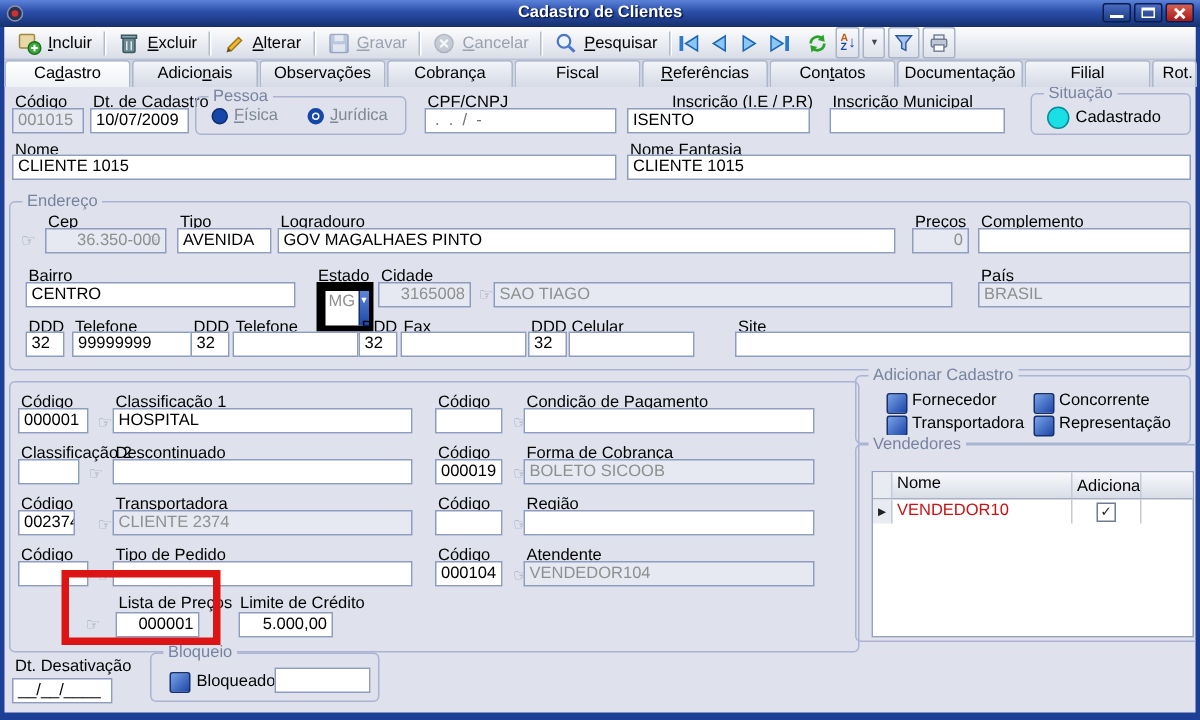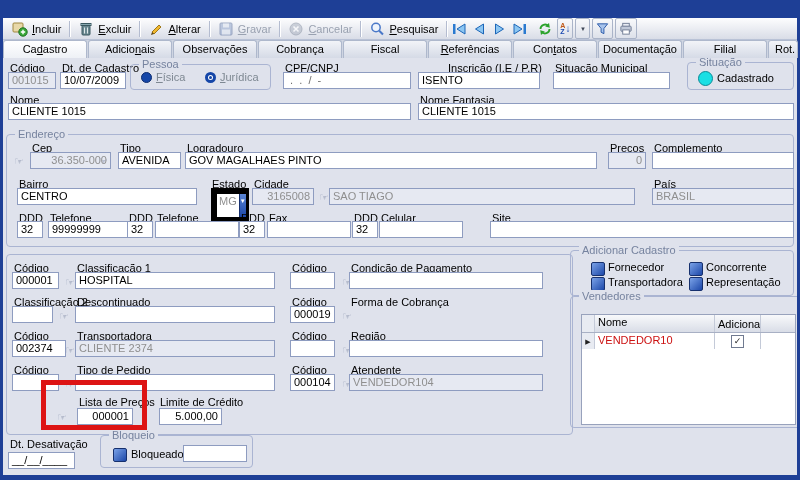--- a/index.html
+++ b/index.html
@@ -70,20 +70,41 @@
   .vend{color:#cc1111}
   
   .hl{position:absolute;border:5px solid #dd1414;box-sizing:border-box;pointer-events:none;z-index:99}
   u{text-decoration:underline}
 </style>
 </head>
 <body>
 
 <div class="window">
 
+  <div class="titlebar">
+    <span class="wicon">
+      <svg width="12" height="12">
+          <circle cx="6" cy="6" r="5" fill="#2a3050" stroke="#8890b0"></circle>
+          <circle cx="6" cy="6" r="2.2" fill="#d03030"></circle>
+        </svg>
+    </span>
+    <span class="wtitle">Cadastro de Clientes</span>
+    <span class="wbtns">
+      <span class="wbtn">
+          <i class="g-min"></i>
+        </span>
+      <span class="wbtn">
+          <i class="g-max"></i>
+        </span>
+      <span class="wbtn close">
+          <i class="g-x1"></i>
+          <i class="g-x2"></i>
+        </span>
+    </span>
+  </div>
 
   <div class="client">
 
     <div class="toolbar">
       <span class="tbtn">
         <svg width="16" height="16" viewBox="0 0 16 16">
             <rect x="1" y="2" width="10" height="9" rx="1" fill="#e8d8a8" stroke="#a08840"></rect>
             <circle cx="11" cy="11" r="4.2" fill="#38a838" stroke="#1e7020"></circle>
             <path d="M11 8.8v4.4M8.8 11h4.4" stroke="#fff" stroke-width="1.4"></path>
           </svg>
@@ -214,21 +235,21 @@
         <span class="radio sel" style="left:74px;top:7px">
             <i></i>
           </span>
         <span class="lbl dim" style="left:89px;top:6px"><u>J</u>urídica</span>
       </div>
 
       <span class="lbl" style="left:282px;top:4px">CPF/CNPJ</span>
       <div class="fld" style="left:280px;top:14px;width:128px;color:#707070"> .  .  /  -</div>
       <span class="lbl" style="left:445px;top:4px">Inscrição (I.E / P.R)</span>
       <div class="fld" style="left:415px;top:14px;width:122px">ISENTO</div>
-      <span class="lbl" style="left:552px;top:4px">Situação Municipal</span>
+      <span class="lbl" style="left:552px;top:4px">Inscrição Municipal</span>
       <div class="fld" style="left:550px;top:14px;width:117px"></div>
 
       <div class="grp" style="left:684px;top:4px;width:107px;height:28px">
         <span class="grp-t">Situação</span>
         <span class="circ" style="left:10px;top:8px"></span>
         <span class="lbl" style="left:29px;top:9px">Cadastrado</span>
       </div>
 
       <span class="lbl ul" style="left:7px;top:36px">Nome</span>
       <div class="fld" style="left:5px;top:45px;width:403px">CLIENTE 1015</div>
@@ -292,21 +313,21 @@
       <span class="lbl ul" style="left:74px;top:204px">Classificação 1</span>
       <div class="fld" style="left:72px;top:214px;width:200px">HOSPITAL</div>
 
       <span class="lbl" style="left:11px;top:238px">Classificação 2</span>
       <div class="fld" style="left:9px;top:248px;width:41px"></div>
       <span class="lookup" style="left:53px;top:251px">☞</span>
       <span class="lbl" style="left:74px;top:238px">Descontinuado</span>
       <div class="fld" style="left:72px;top:248px;width:200px"></div>
 
       <span class="lbl" style="left:11px;top:272px">Código</span>
-      <div class="fld" style="left:9px;top:282px;width:54px">002374</div>
+      <div class="fld" style="left:9px;top:282px;width:38px">002374</div>
       <span class="lookup" style="left:59px;top:285px">☞</span>
       <span class="lbl" style="left:74px;top:272px">Transportadora</span>
       <div class="fld dis" style="left:72px;top:282px;width:200px">CLIENTE 2374</div>
 
       <span class="lbl" style="left:11px;top:306px">Código</span>
       <div class="fld" style="left:9px;top:316px;width:47px"></div>
       <span class="lookup" style="left:59px;top:319px">☞</span>
       <span class="lbl" style="left:74px;top:306px">Tipo de Pedido</span>
       <div class="fld" style="left:72px;top:316px;width:200px"></div>
 
@@ -321,20 +342,21 @@
       <span class="lbl" style="left:289px;top:204px">Código</span>
       <div class="fld" style="left:287px;top:214px;width:45px"></div>
       <span class="lookup" style="left:336px;top:217px">☞</span>
       <span class="lbl" style="left:348px;top:204px">Condição de Pagamento</span>
       <div class="fld" style="left:346px;top:214px;width:194px"></div>
 
       <span class="lbl" style="left:289px;top:238px">Código</span>
       <div class="fld" style="left:287px;top:248px;width:45px">000019</div>
       <span class="lookup" style="left:336px;top:251px">☞</span>
       <span class="lbl" style="left:348px;top:238px">Forma de Cobrança</span>
+      <div class="fld dis" style="left:346px;top:248px;width:194px">BOLETO SICOOB</div>
 
       <span class="lbl" style="left:289px;top:272px">Código</span>
       <div class="fld" style="left:287px;top:282px;width:45px"></div>
       <span class="lookup" style="left:336px;top:285px">☞</span>
       <span class="lbl" style="left:348px;top:272px">Região</span>
       <div class="fld" style="left:346px;top:282px;width:194px"></div>
 
       <span class="lbl" style="left:289px;top:306px">Código</span>
       <div class="fld" style="left:287px;top:316px;width:45px">000104</div>
       <span class="lookup" style="left:336px;top:319px">☞</span>

